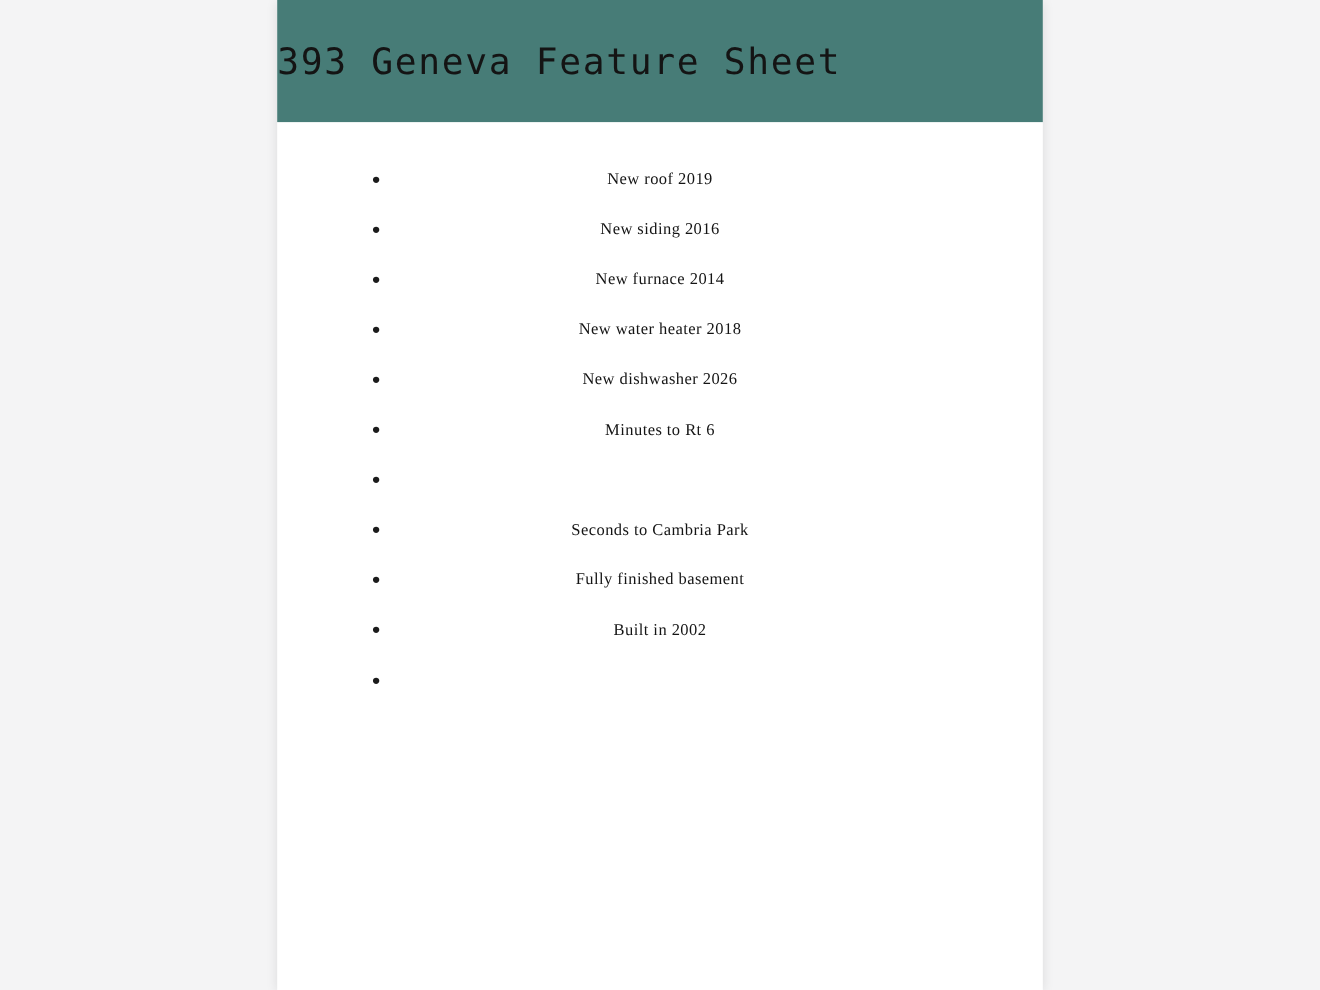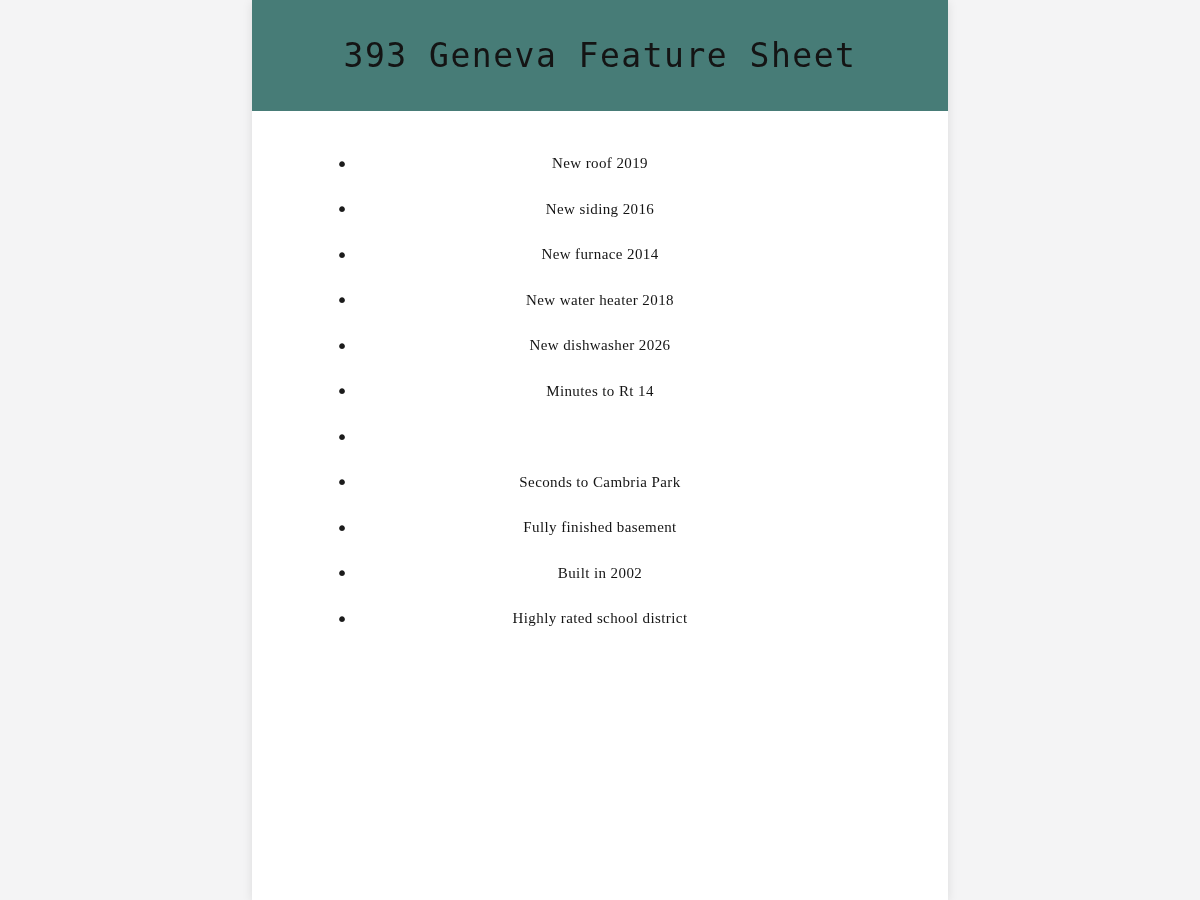--- a/index.html
+++ b/index.html
@@ -27,21 +27,20 @@
   }
   #header-band {
     position: absolute;
     left: 0;
     top: 0;
     width: 696px;
     height: 111px;
     background: #477c77;
     display: flex;
     align-items: center;
-    justify-content: center;
   }
   #doc-title {
     font-family: "DejaVu Sans Mono", monospace;
     font-size: 33px;
     letter-spacing: 1.5px;
     color: #141414;
     font-weight: 400;
     white-space: nowrap;
   }
   #feature-list {
@@ -102,37 +101,36 @@
       <div class="feature-row">
         <span class="bullet">•</span>
         <span class="feature-text">New water heater 2018</span>
       </div>
       <div class="feature-row">
         <span class="bullet">•</span>
         <span class="feature-text">New dishwasher 2026</span>
       </div>
       <div class="feature-row">
         <span class="bullet">•</span>
-        <span class="feature-text">Minutes to Rt 14</span>
+        <span class="feature-text">Minutes to Rt 6</span>
       </div>
       <div class="feature-row">
         <span class="bullet">•</span>
       </div>
       <div class="feature-row">
         <span class="bullet">•</span>
         <span class="feature-text">Seconds to Cambria Park</span>
       </div>
       <div class="feature-row">
         <span class="bullet">•</span>
         <span class="feature-text">Fully finished basement</span>
       </div>
       <div class="feature-row">
         <span class="bullet">•</span>
         <span class="feature-text">Built in 2002</span>
       </div>
       <div class="feature-row">
         <span class="bullet">•</span>
-        <span class="feature-text">Highly rated school district</span>
       </div>
     </div>
 
   </div>
 </div>
 
 </body></html>

